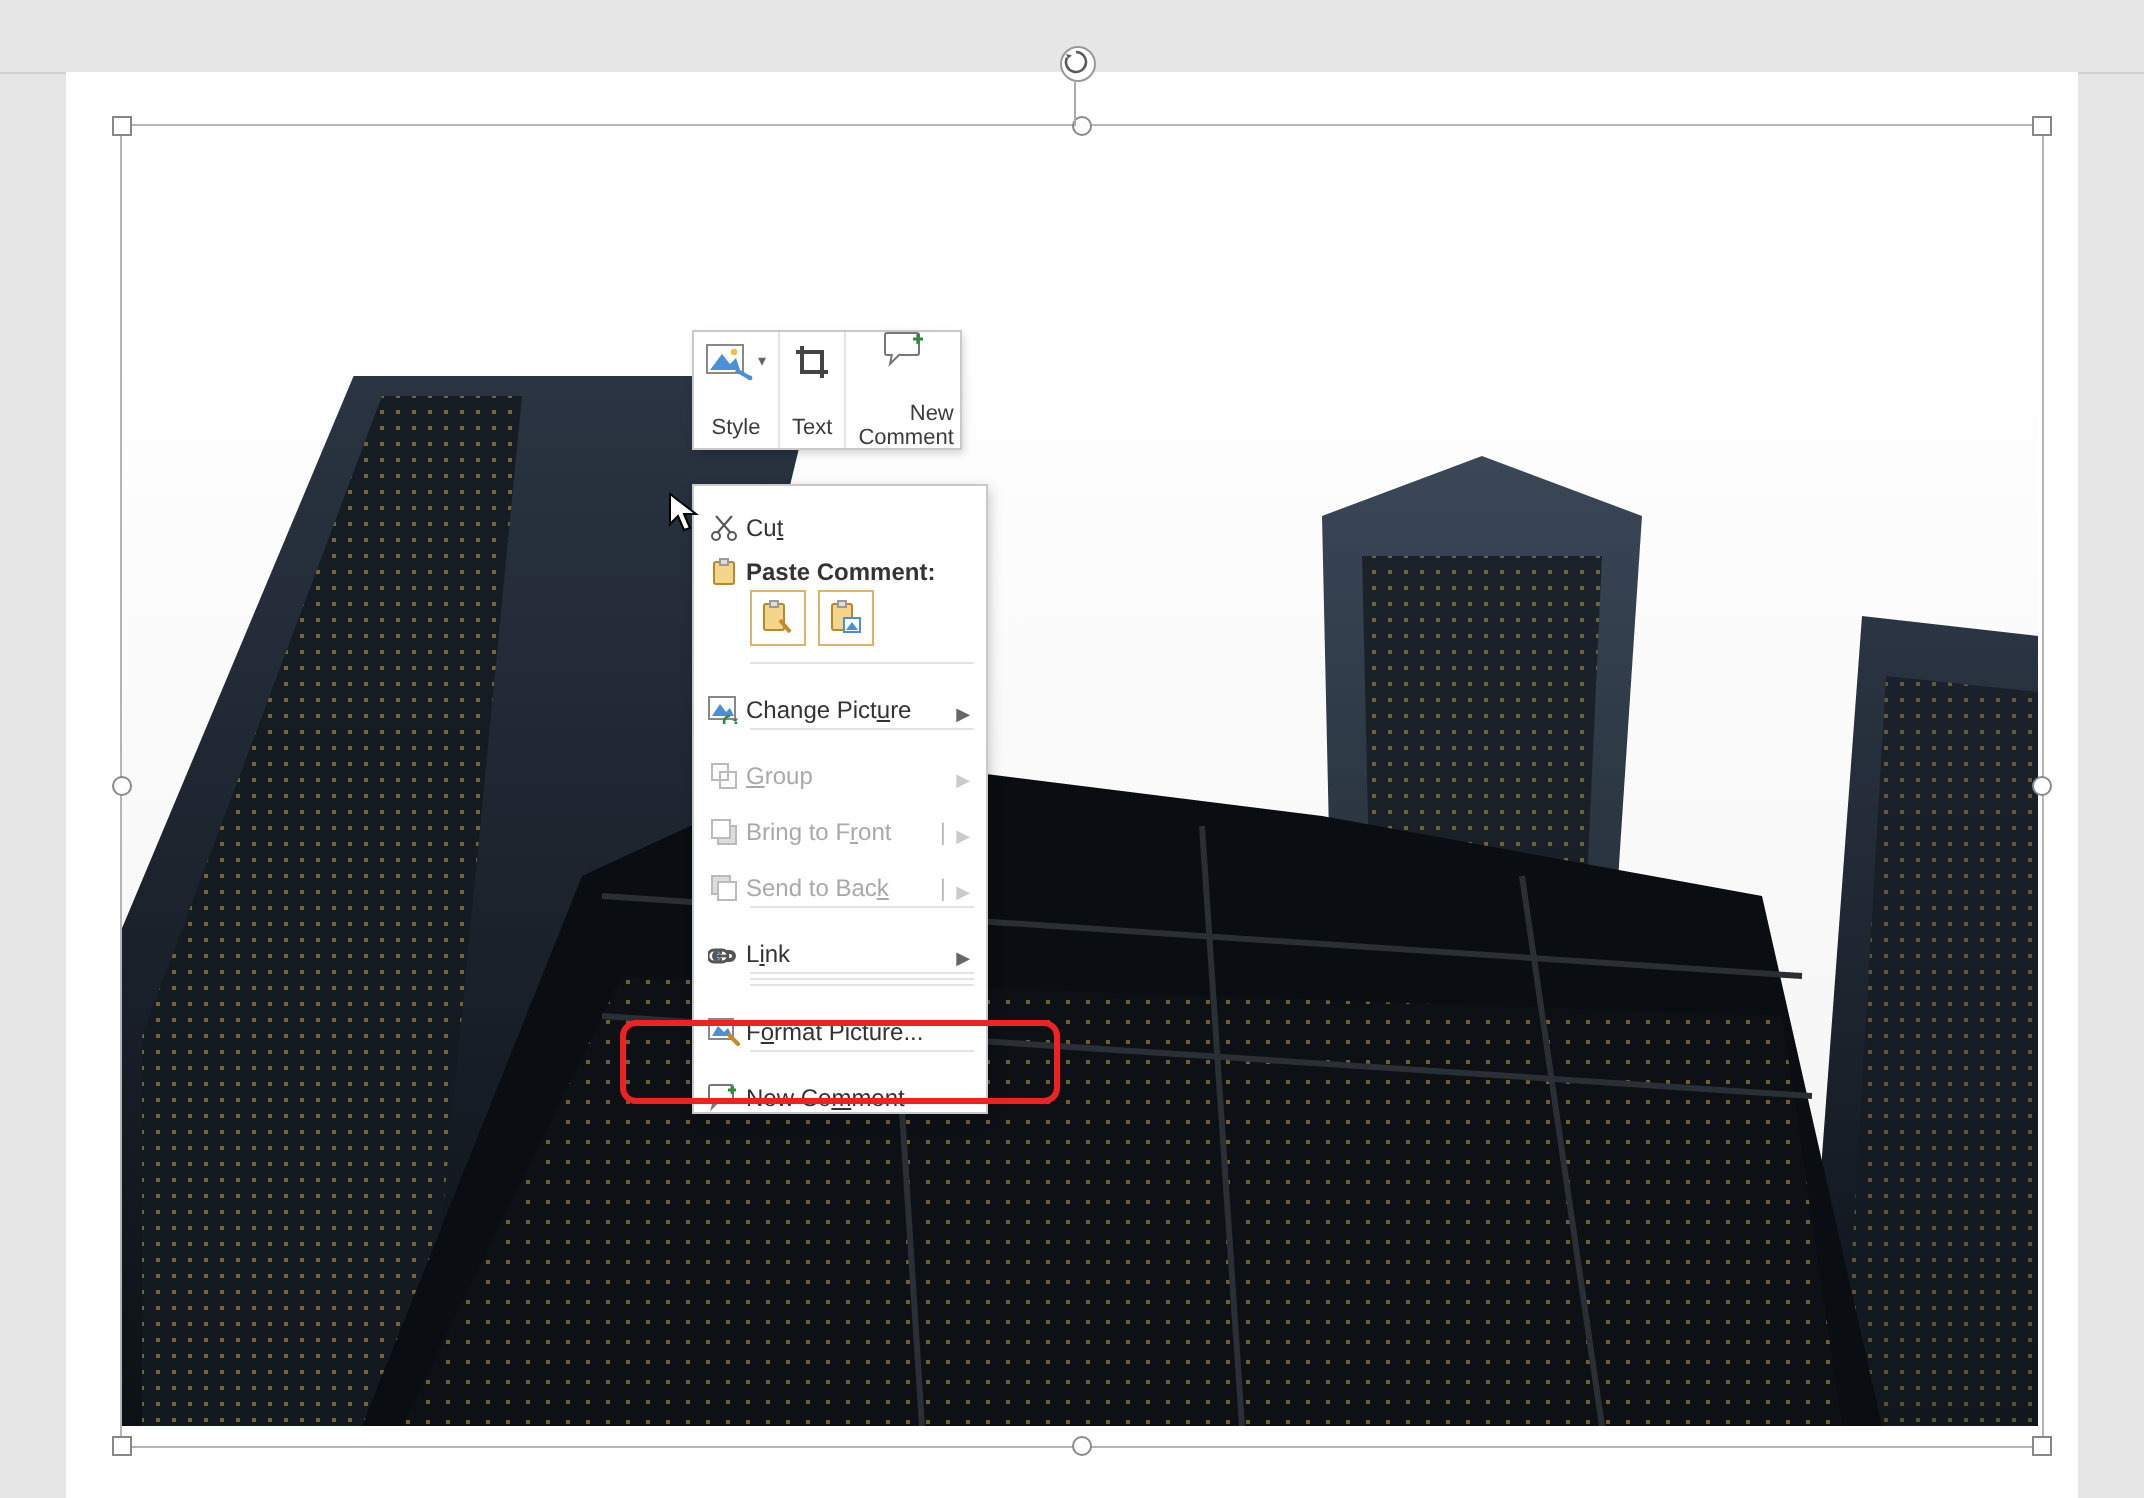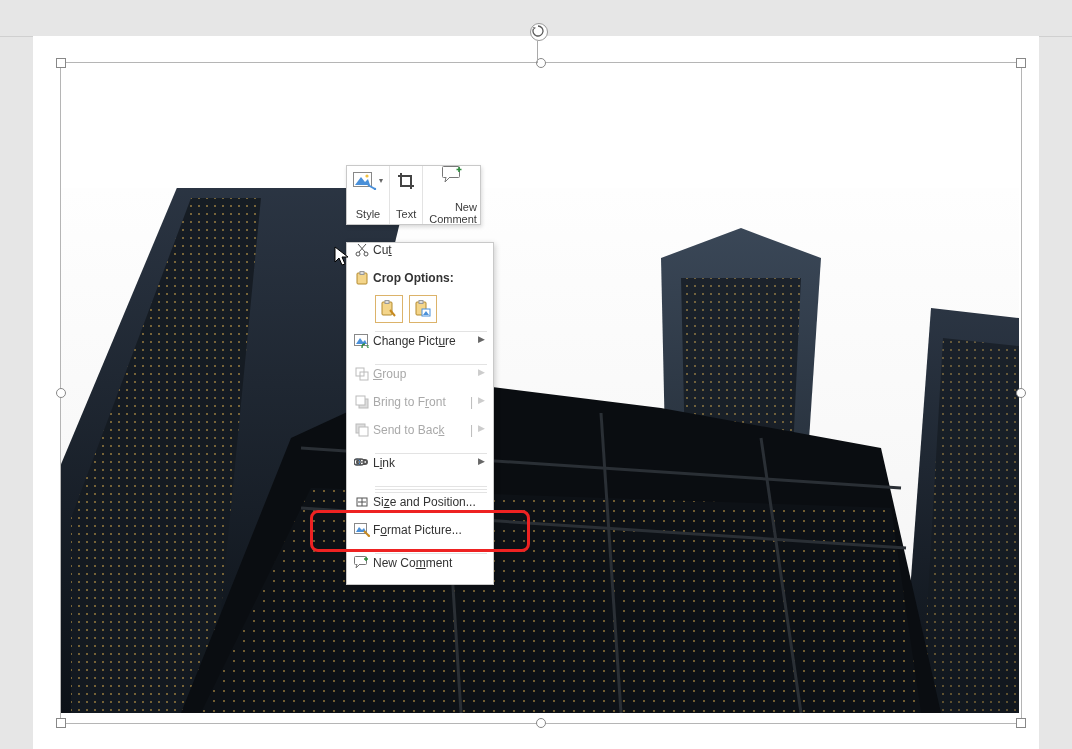--- a/index.html
+++ b/index.html
@@ -27,21 +27,21 @@
   
   .minitb{position:absolute;left:346px;top:165px;width:133px;height:58px;background:#fff;border:1px solid #c9c9c9;box-shadow:1px 2px 4px rgba(0,0,0,.15);display:flex}
   .minitb .btn{display:flex;flex-direction:column;align-items:center;justify-content:center;padding:3px 6px;border-right:1px solid #e3e3e3;cursor:default}
   .minitb .btn:last-child{border-right:none}
   .minitb .lbl{font-size:11px;color:#3b3b3b;line-height:12px;margin-top:17px;text-align:right}
   .minitb .ico{height:20px;display:flex;align-items:center}
   .dd{font-size:8px;color:#666;margin-left:2px}
 
   
   .ctx{position:absolute;left:346px;top:242px;width:146px;background:#fff;border:1px solid #c9c9c9;box-shadow:1px 2px 6px rgba(0,0,0,.2)}
-  .ctx .row{height:28px;display:flex;align-items:flex-start;position:relative;padding:0 8px 0 4px}
+  .ctx .row{height:28px;display:flex;align-items:flex-end;position:relative;padding:0 8px 0 4px}
   .ctx .row.disabled{color:#a9a9a9}
   .ctx .row .ic{width:22px;display:flex;justify-content:center}
   .ctx .row .tx{flex:1;white-space:nowrap}
   .ctx .row .ar{position:absolute;right:8px;color:#666;font-size:9px}
   .ctx .row .bar{position:absolute;right:20px;color:#bbb}
   .ctx .sep{height:1px;background:#e3e3e3;margin:2px 6px 2px 28px}
   .ctx .optrow{padding:2px 0 6px 28px;display:flex;gap:6px}
   .pastebox{width:26px;height:26px;border:1px solid #dcb36a;display:flex;align-items:center;justify-content:center}
   .pastebox svg{display:block}
 
@@ -173,21 +173,21 @@
   </div>
 
 
   <div class="row" style="height:22px">
     <span class="ic">
         <svg width="14" height="14" viewBox="0 0 14 14">
           <rect x="2" y="2" width="10" height="11" rx="1" fill="#f4d58a" stroke="#b38a2e"></rect>
           <rect x="5" y="0.5" width="4" height="3" fill="#ddd" stroke="#999"></rect>
         </svg>
       </span>
-    <span class="tx" style="font-weight:600">Crop Options:</span>
+    <span class="tx" style="font-weight:600">Paste Comment:</span>
   </div>
   <div class="optrow">
     <div class="pastebox">
         <svg width="16" height="18" viewBox="0 0 16 18">
           <rect x="1" y="2" width="10" height="13" rx="1" fill="#f4d58a" stroke="#b38a2e"></rect>
           <rect x="4" y="0.5" width="4" height="3" fill="#ddd" stroke="#999"></rect>
           <path d="M9 10l5 6" stroke="#c78a20" stroke-width="2"></path>
         </svg>
       </div>
     <div class="pastebox">
@@ -262,30 +262,20 @@
       </span>
     <span class="tx">L<span class="u">i</span>nk</span>
     <span class="ar">▶</span>
   </div>
   <div class="sep"></div>
 
   <div class="sep"></div>
 
   <div class="sep"></div>
 
-  <div class="row">
-    <span class="ic">
-        <svg width="14" height="14" viewBox="0 0 14 14">
-          <rect x="2" y="3" width="10" height="8" fill="none" stroke="#555"></rect>
-          <path d="M4 7h6M7 4v6" stroke="#555"></path>
-          <path d="M3 7l1-1v2zM11 7l-1-1v2zM7 3l-1 1h2zM7 11l-1-1h2z" fill="#555"></path>
-        </svg>
-      </span>
-    <span class="tx">Si<span class="u">z</span>e and Position...</span>
-  </div>
 
   <div class="row">
     <span class="ic">
         <svg width="16" height="14" viewBox="0 0 16 14">
           <rect x="0.5" y="0.5" width="12" height="10" fill="#fff" stroke="#888"></rect>
           <polygon points="2,9 5,4 8,7 10,5 12,9" fill="#4a90d9"></polygon>
           <path d="M10 8l5 5" stroke="#c78a20" stroke-width="2"></path>
           <rect x="14" y="12" width="2" height="2" fill="#c78a20" transform="rotate(45 15 13)"></rect>
         </svg>
       </span>

